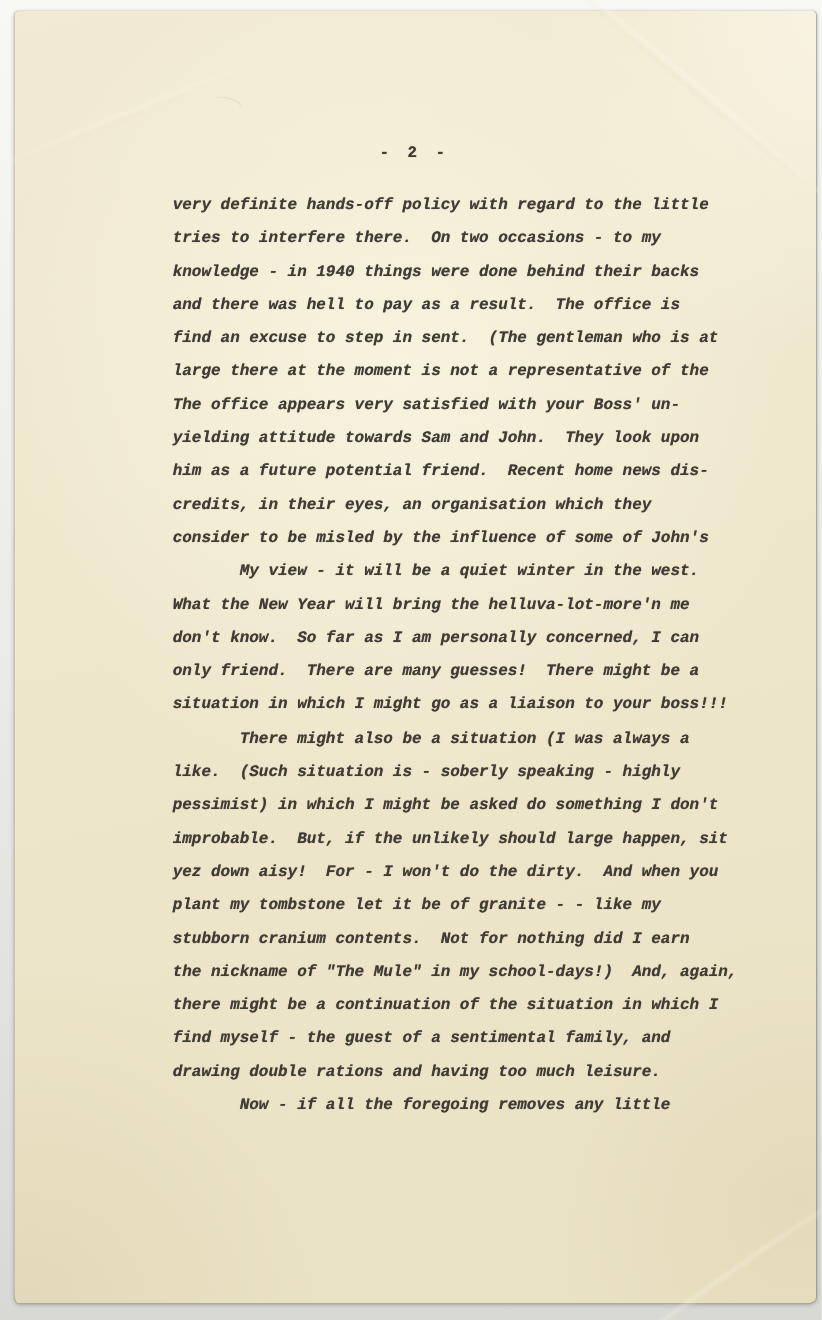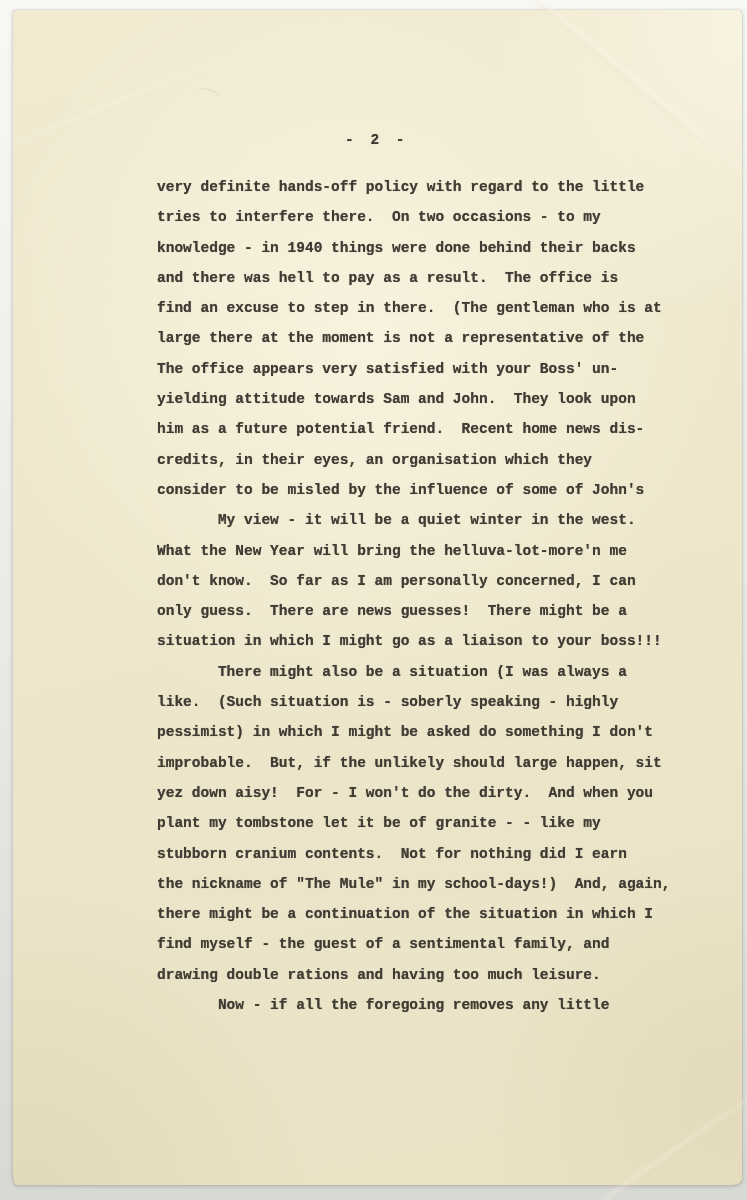--- a/index.html
+++ b/index.html
@@ -43,21 +43,21 @@
     opacity:.5; filter:blur(0.6px);
   }
   .pagenum{
     position:absolute; top:132px; left:345px;
     font-size:14.5px; font-weight:700; letter-spacing:4px;
     color:var(--ink-color,#403c34);
     text-shadow:0 0 0.7px rgba(64,60,52,0.8);
     white-space:pre;
   }
   .textblock{
-    position:absolute; left:157px; top:172px; width:560px;
+    position:absolute; left:157px; top:172px; width:560px;font-style:italic;
   }
   .ln{
     white-space:pre;
     font-size:14.5px; line-height:30.3px; font-weight:700;
     color:var(--ink-color,#403c34);
     text-shadow:0 0 0.7px rgba(64,60,52,0.75);
   }
   .ln:nth-child(31){transform:rotate(0.4deg); transform-origin:left center;}
   .ln:nth-child(32){transform:rotate(1deg); transform-origin:left center;}
 </style>
@@ -71,31 +71,31 @@
   <div class="smudge"></div>
 </div>
 
 <div class="pagenum">- 2 -</div>
 
 <div class="textblock">
   <div class="ln">very definite hands-off policy with regard to the little</div>
   <div class="ln">tries to interfere there.  On two occasions - to my</div>
   <div class="ln">knowledge - in 1940 things were done behind their backs</div>
   <div class="ln">and there was hell to pay as a result.  The office is</div>
-  <div class="ln">find an excuse to step in there.  (The gentleman who is at</div>
+  <div class="ln">find an excuse to step in sent.  (The gentleman who is at</div>
   <div class="ln">large there at the moment is not a representative of the</div>
   <div class="ln">The office appears very satisfied with your Boss' un-</div>
   <div class="ln">yielding attitude towards Sam and John.  They look upon</div>
   <div class="ln">him as a future potential friend.  Recent home news dis-</div>
   <div class="ln">credits, in their eyes, an organisation which they</div>
   <div class="ln">consider to be misled by the influence of some of John's</div>
   <div class="ln">       My view - it will be a quiet winter in the west.</div>
   <div class="ln">What the New Year will bring the helluva-lot-more'n me</div>
   <div class="ln">don't know.  So far as I am personally concerned, I can</div>
-  <div class="ln">only guess.  There are news guesses!  There might be a</div>
+  <div class="ln">only friend.  There are many guesses!  There might be a</div>
   <div class="ln">situation in which I might go as a liaison to your boss!!!</div>
   <div class="ln">       There might also be a situation (I was always a</div>
   <div class="ln">like.  (Such situation is - soberly speaking - highly</div>
   <div class="ln">pessimist) in which I might be asked do something I don't</div>
   <div class="ln">improbable.  But, if the unlikely should large happen, sit</div>
   <div class="ln">yez down aisy!  For - I won't do the dirty.  And when you</div>
   <div class="ln">plant my tombstone let it be of granite - - like my</div>
   <div class="ln">stubborn cranium contents.  Not for nothing did I earn</div>
   <div class="ln">the nickname of "The Mule" in my school-days!)  And, again,</div>
   <div class="ln">there might be a continuation of the situation in which I</div>

